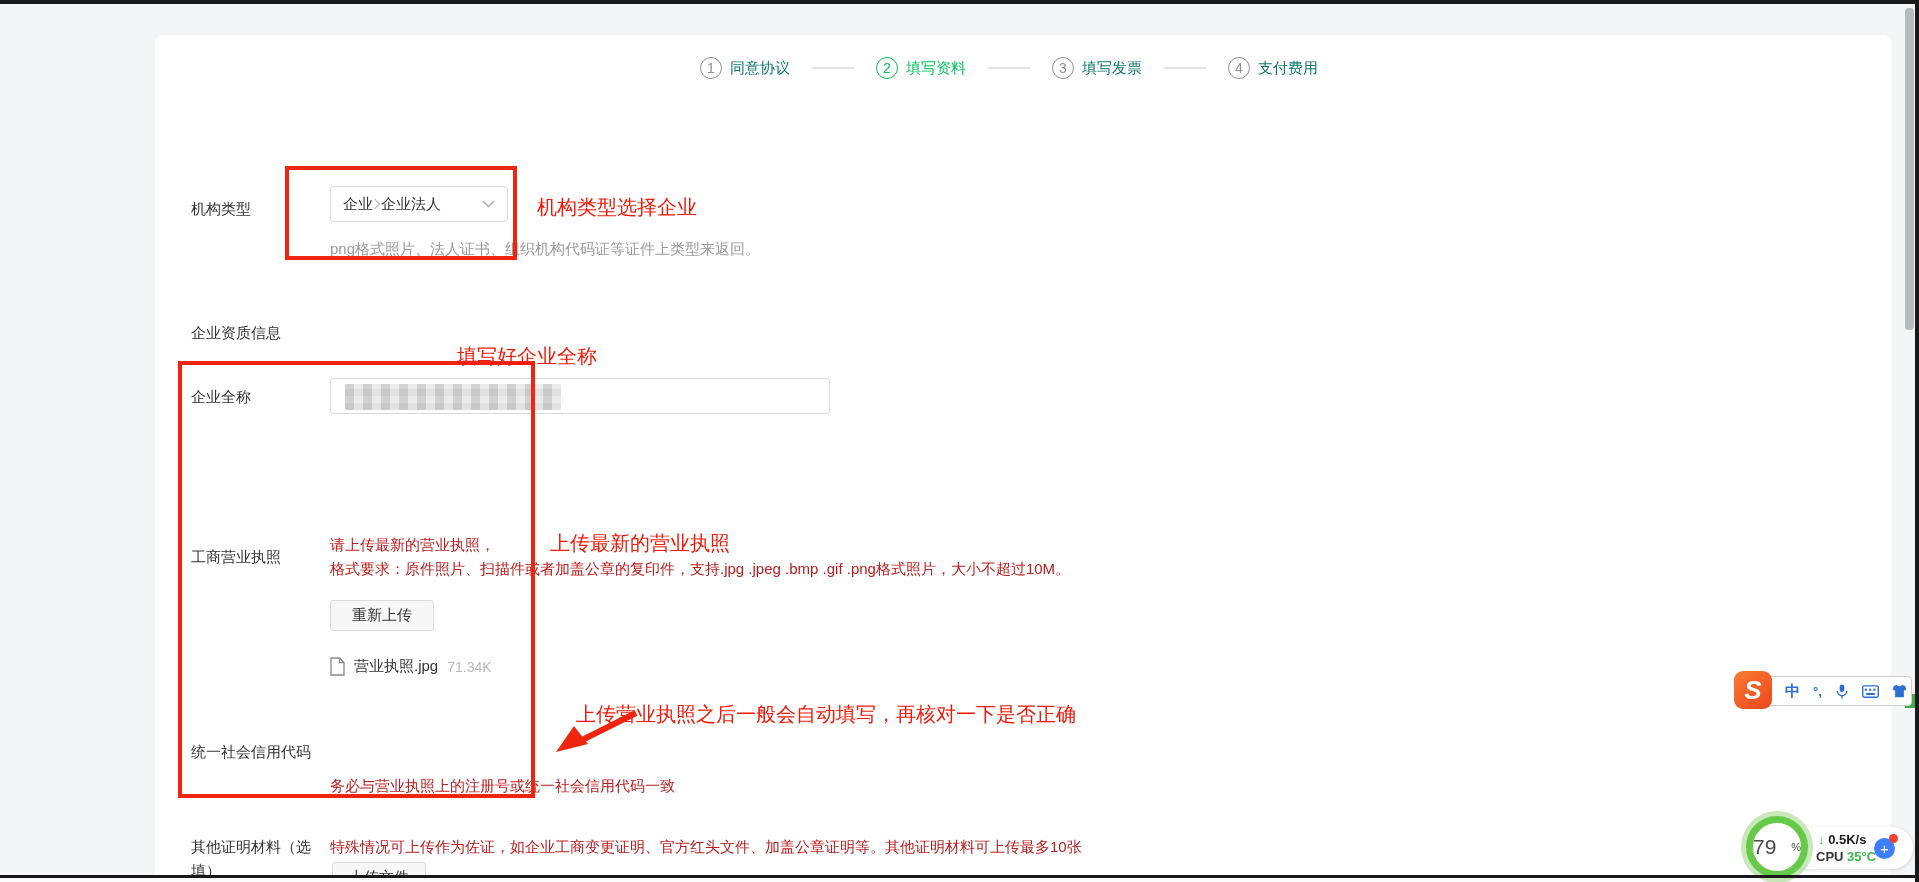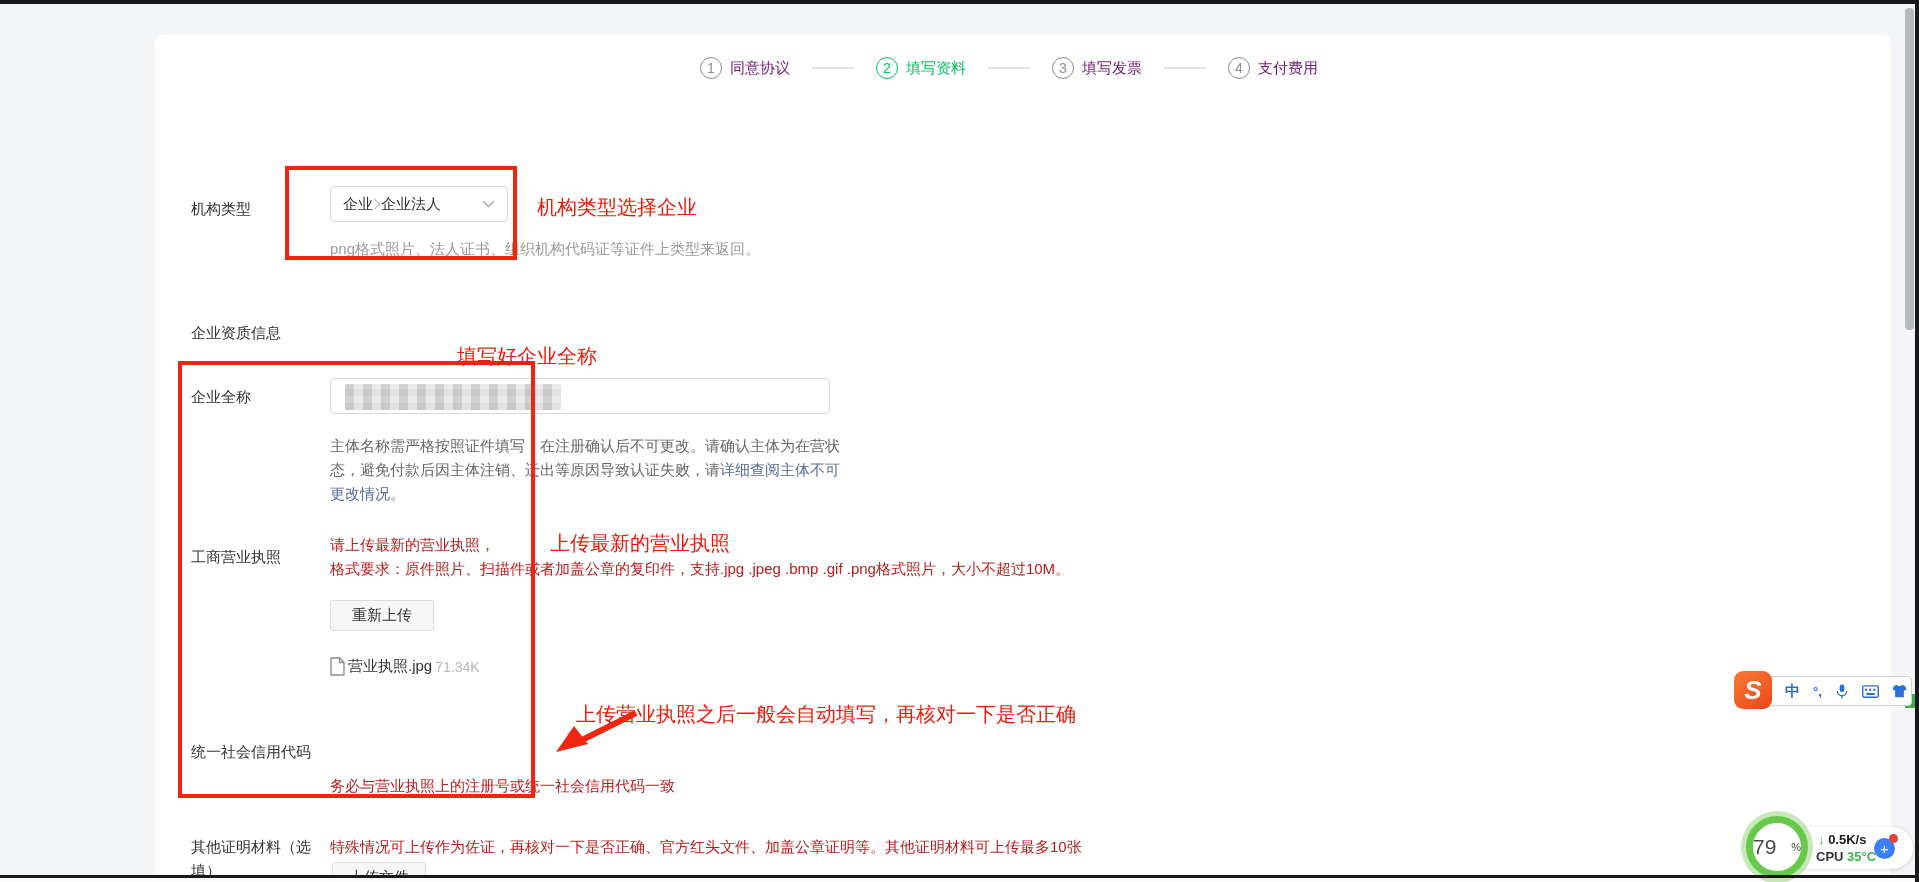--- a/index.html
+++ b/index.html
@@ -7,21 +7,21 @@
   body { font-family:"Liberation Sans","DejaVu Sans",sans-serif; }
   .stage { position:relative; width:1919px; height:882px; background:#f4f5f7; overflow:hidden; }
   .abs { position:absolute; }
   .card { left:155px; top:35px; width:1736px; height:847px; background:#fff; border-radius:8px 8px 0 0; }
 
   
   .stepper { left:700px; top:53px; height:30px; display:flex; align-items:center; }
   .step { display:flex; align-items:center; gap:8px; }
   .step-circle { width:22px; height:22px; border:1.5px solid #8f8f8f; border-radius:50%;
     color:#8f8f8f; font-size:14px; display:flex; align-items:center; justify-content:center; }
-  .step-label { font-size:15px; color:#701a75; }
+  .step-label { font-size:15px; color:#0f766e; }
   .step.active .step-circle { border-color:#07c160; color:#07c160; }
   .step.active .step-label { color:#07c160; }
   .step-line { width:42px; height:2px; background:#e2e2e2; margin:0 22px; }
 
   .flabel { font-size:15px; color:#333; line-height:24px; }
   .hint { font-size:15px; color:#999; }
   .body-txt { font-size:15px; color:#b91c1c; }
   .nowrap { white-space:nowrap; }
 
   .dropdown { left:330px; top:186px; width:178px; height:36px; border:1px solid #d9d9d9; border-radius:4px;
@@ -34,21 +34,21 @@
       repeating-linear-gradient(90deg, rgba(186,186,186,.55) 0 9px, rgba(233,233,233,.55) 9px 18px),
       repeating-linear-gradient(0deg, #dadada 0 7px, #ededed 7px 14px); }
   .autofill { position:absolute; right:14px; top:8px; font-size:15px; color:#bcbcbc; }
 
   .para { width:518px; font-size:15px; color:#666; line-height:24px; }
   .link { color:#576b95; cursor:pointer; }
 
   .btn { background:#f7f7f7; border:1px solid #dcdcdc; border-radius:3px; font-size:15px; color:#333;
     display:flex; align-items:center; justify-content:center; cursor:pointer; }
 
-  .file-row { display:flex; align-items:center; gap:3px; }
+  .file-row { display:flex; align-items:center; gap:9px; }
   .file-name { font-size:15px; color:#333; cursor:pointer; }
   .file-size { font-size:14px; color:#b8b8b8; }
 
   
   .ann-rect { border:4px solid #f0250f; pointer-events:none; z-index:5; }
   .ann-txt { color:#f01807; font-size:20px; font-weight:500; white-space:nowrap; pointer-events:none; z-index:5; }
 
   
   .edge { background:#19191b; z-index:9; }
   .scroll-thumb { left:1905px; top:8px; width:9px; height:322px; background:#b6b9bd; border-radius:4px; z-index:3; }
@@ -118,40 +118,39 @@
       </svg>
   </div>
   <div class="abs hint nowrap" style="left:330px; top:240px;">png格式照片、法人证书、组织机构代码证等证件上类型来返回。</div>
 
   <div class="abs flabel" style="left:191px; top:321px;">企业资质信息</div>
 
   <div class="abs flabel" style="left:191px; top:385px;">企业全称</div>
   <div class="abs input" style="left:330px; top:378px;">
     <div class="mosaic" style="left:14px; top:5px; width:216px; height:26px;"></div>
   </div>
-  <div class="abs para" style="left:330px; top:434px;"><span>主体名称需严格按照证件填写，在注册确认后不可更改。请确认主体为在营状态，避免付款后因主体注销、迁出等原因导致认证失败，请</span><span class="link">详细查阅主体不可更改情况</span><span>。</span></div>
 
   <div class="abs flabel" style="left:191px; top:545px;">工商营业执照</div>
   <div class="abs body-txt nowrap" style="left:330px; top:536px;">请上传最新的营业执照，</div>
   <div class="abs body-txt nowrap" style="left:330px; top:560px;">格式要求：原件照片、扫描件或者加盖公章的复印件，支持.jpg .jpeg .bmp .gif .png格式照片，大小不超过10M。</div>
   <div class="abs btn" style="left:330px; top:588px; width:104px; height:31px;margin-top:12px;">重新上传</div>
   <div class="abs file-row" style="left:330px; top:657px;">
     <svg width="15" height="19" viewBox="0 0 15 19">
       <path d="M1 1 h8.5 l4.5 4.5 V18 H1 Z" fill="none" stroke="#8a8a8a" stroke-width="1.3"></path>
       <path d="M9.5 1 v4.5 H14" fill="none" stroke="#8a8a8a" stroke-width="1.3"></path>
     </svg>
     <span class="file-name">营业执照.jpg</span>
     <span class="file-size">71.34K</span>
   </div>
 
   <div class="abs flabel nowrap" style="left:191px; top:740px;">统一社会信用代码</div>
   <div class="abs body-txt nowrap" style="left:330px; top:777px;">务必与营业执照上的注册号或统一社会信用代码一致</div>
 
   <div class="abs flabel" style="left:191px; top:835px; width:128px;">其他证明材料（选填）</div>
-  <div class="abs body-txt nowrap" style="left:330px; top:838px;">特殊情况可上传作为佐证，再核对一下是否正确、官方红头文件、加盖公章证明等。其他证明材料可上传最多10张</div>
+  <div class="abs body-txt nowrap" style="left:330px; top:838px;">特殊情况可上传作为佐证，如企业工商变更证明、官方红头文件、加盖公章证明等。其他证明材料可上传最多10张</div>
   <div class="abs btn" style="left:332px; top:862px; width:94px; height:30px;">上传文件</div>
 
   <div class="abs ann-rect" style="left:285px; top:166px; width:232px; height:94px;"></div>
   <div class="abs ann-rect" style="left:178px; top:361px; width:357px; height:437px;"></div>
   <div class="abs ann-txt" style="left:537px; top:194px;">机构类型选择企业</div>
   <div class="abs ann-txt" style="left:457px; top:343px;">填写好企业全称</div>
   <div class="abs ann-txt" style="left:550px; top:530px;">上传最新的营业执照</div>
   <div class="abs ann-txt" style="left:576px; top:701px;">上传营业执照之后一般会自动填写，再核对一下是否正确</div>
   <svg class="abs" style="left:550px; top:708px; z-index:5; pointer-events:none;" width="90" height="50" viewBox="0 0 90 50">
     <line x1="86" y1="5" x2="30" y2="33" stroke="#f0250f" stroke-width="6"></line>

